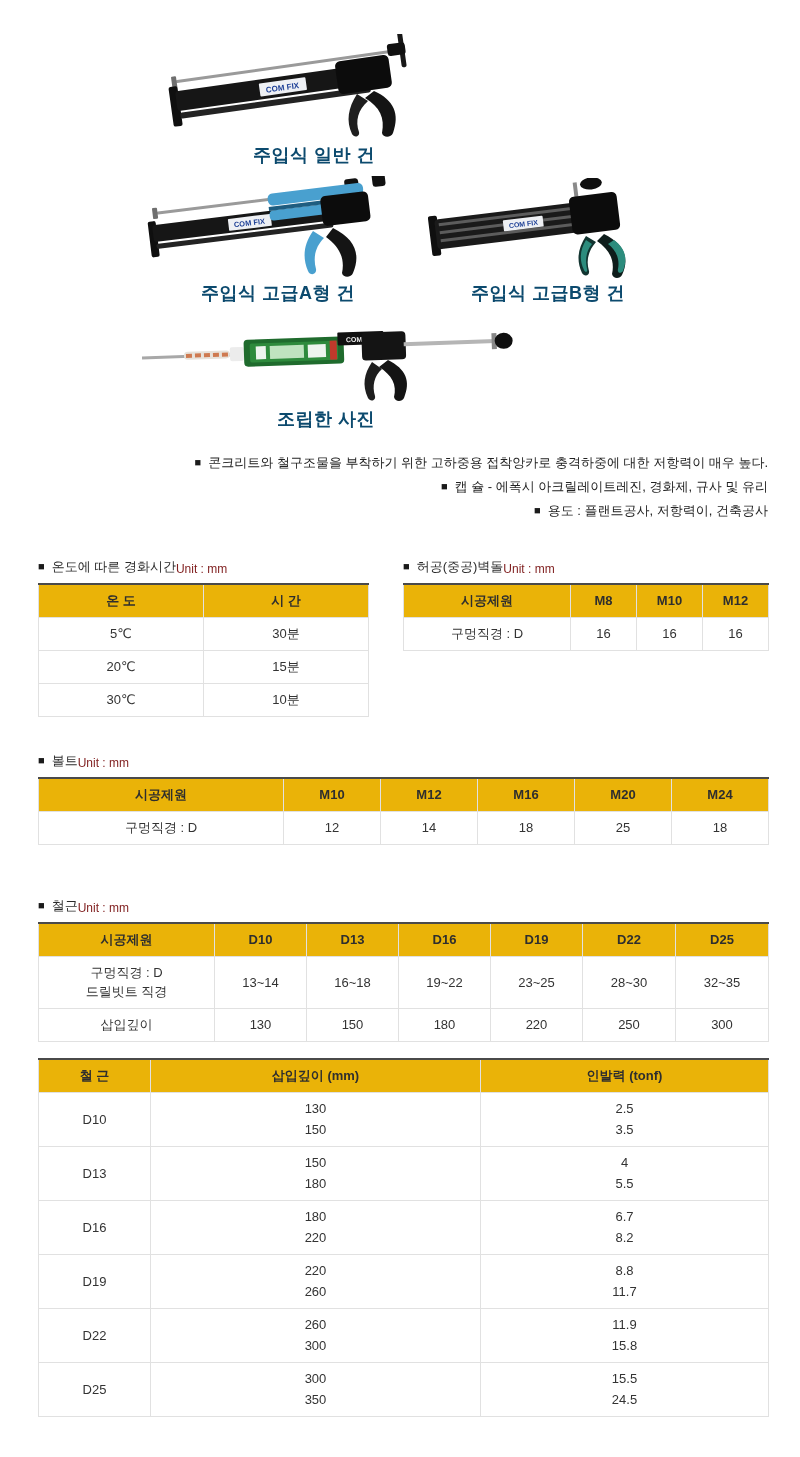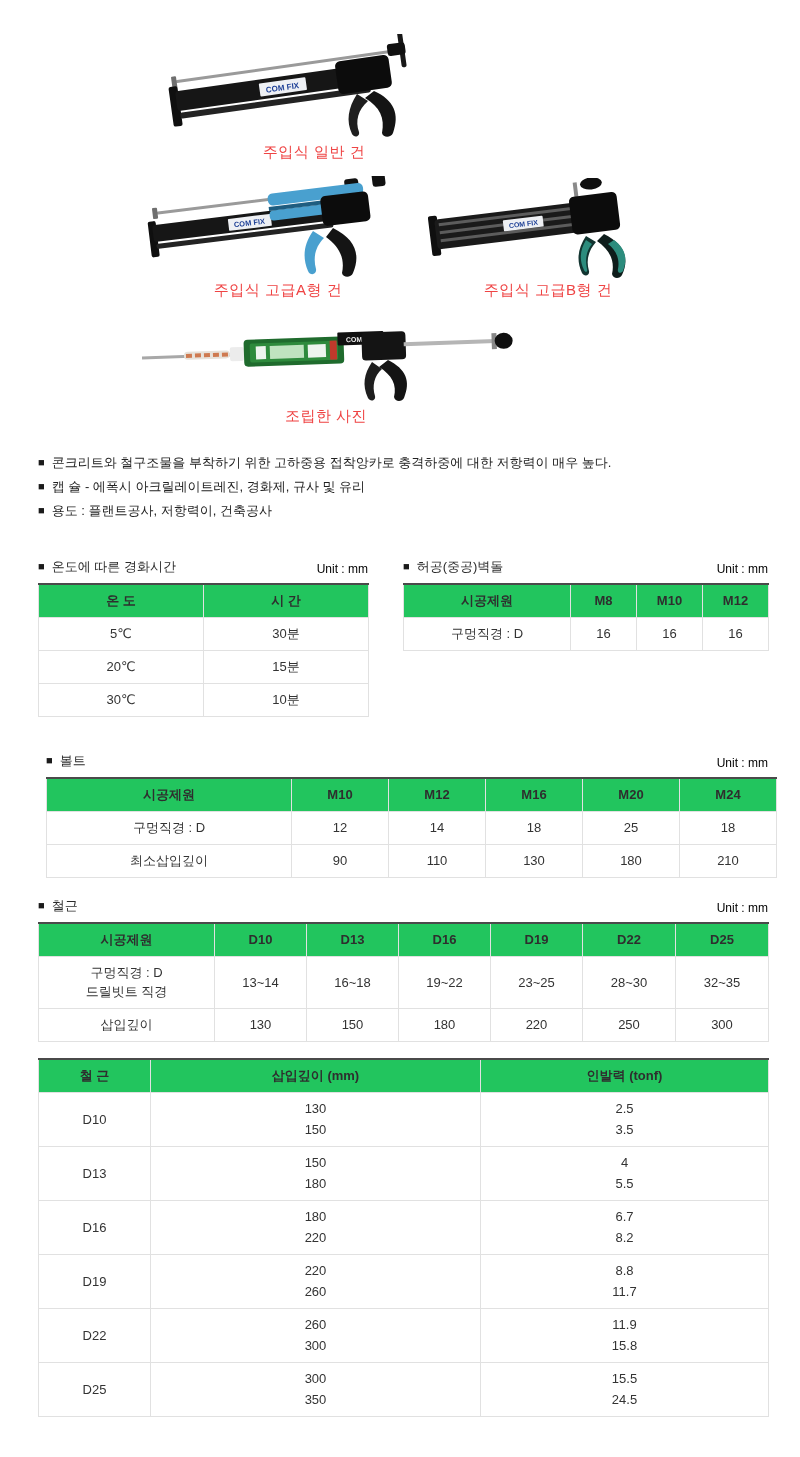--- a/index.html
+++ b/index.html
@@ -6,34 +6,34 @@
   html,body { background:#fff; }
   #page {
     position:relative; width:800px; height:1457px; background:#ffffff;
     font-family:"Liberation Sans","DejaVu Sans",sans-serif; color:#333;
     overflow:hidden;
   }
   .abs { position:absolute; }
   
   .photo-wrap { display:flex; flex-direction:column; align-items:center; }
   .photo { display:block; }
-  .caption { font-size:15px; font-weight:400; color:#ef4444; letter-spacing:0.5px; margin-top:3px; }
+  .caption { font-size:18px; font-weight:700; color:#0c4a6e; letter-spacing:0.5px; margin-top:3px; }
   
   .features { width:730px; }
-  .feature { font-size:13px; color:#222; line-height:23px; white-space:nowrap; }
+  .feature { font-size:13px; color:#222; line-height:23px; white-space:nowrap;text-align:right; }
   .bullet { font-size:11px; color:#1b1b1b; margin-right:7px; position:relative; top:-1px; }
   
-  .sec-head { display:flex; justify-content:space-between; align-items:flex-end; margin-bottom:7px; }
+  .sec-head { display:flex; align-items:flex-end; margin-bottom:7px; }
   .sec-title { font-size:13px; color:#2b2b2b; }
-  .unit { font-size:12px; color:#000000; }
+  .unit { font-size:12px; color:#7f1d1d; }
   
   table { border-collapse:collapse; table-layout:fixed; border-top:2px solid #4a4a4a; background:#fff; }
   th, td { border:1px solid #e1e1e1; text-align:center; vertical-align:middle;
            font-size:13px; color:#333; padding:0 4px; overflow:hidden; }
-  th { background:#22c55e; font-weight:700; color:#2e2e2e; height:33px; }
+  th { background:#eab308; font-weight:700; color:#2e2e2e; height:33px; }
   td { height:33px; font-weight:400; }
   td.tall { height:52px; white-space:pre-line; line-height:19px; }
   .pullout td { height:54px; }
   .two-line div { line-height:21px; }
 </style>
 </head>
 <body>
 
 <div id="page">
 
@@ -201,21 +201,21 @@
         <tr>
           <td>구멍직경 : D</td>
           <td>16</td>
           <td>16</td>
           <td>16</td>
         </tr>
       </tbody>
     </table>
   </div>
 
-  <div class="abs" style="left:38px; top:752px; width:730px;padding-left:8px;">
+  <div class="abs" style="left:30px; top:752px; width:730px;padding-left:8px;">
     <div class="sec-head">
       <span class="sec-title"><span class="bullet">■</span><span>볼트</span></span>
       <span class="unit">Unit : mm</span>
     </div>
     <table style="width:730px;">
       <colgroup>
           <col style="width:245px">
           <col style="width:97px">
           <col style="width:97px">
           <col style="width:97px">
@@ -233,28 +233,20 @@
         </tr>
       </thead>
       <tbody>
         <tr>
           <td>구멍직경 : D</td>
           <td>12</td>
           <td>14</td>
           <td>18</td>
           <td>25</td>
           <td>18</td>
-        </tr>
-        <tr>
-          <td>최소삽입깊이</td>
-          <td>90</td>
-          <td>110</td>
-          <td>130</td>
-          <td>180</td>
-          <td>210</td>
         </tr>
       </tbody>
     </table>
   </div>
 
   <div class="abs" style="left:38px; top:897px; width:730px;">
     <div class="sec-head">
       <span class="sec-title"><span class="bullet">■</span><span>철근</span></span>
       <span class="unit">Unit : mm</span>
     </div>

